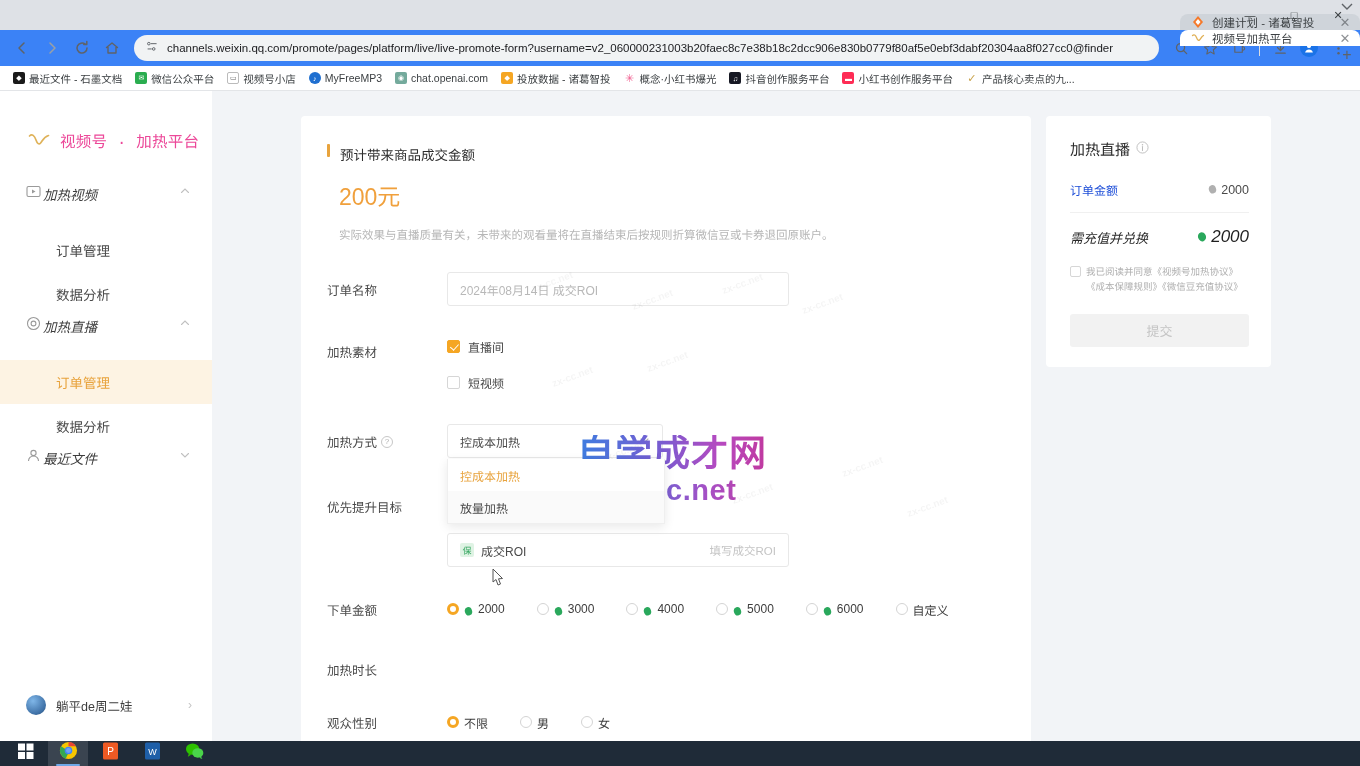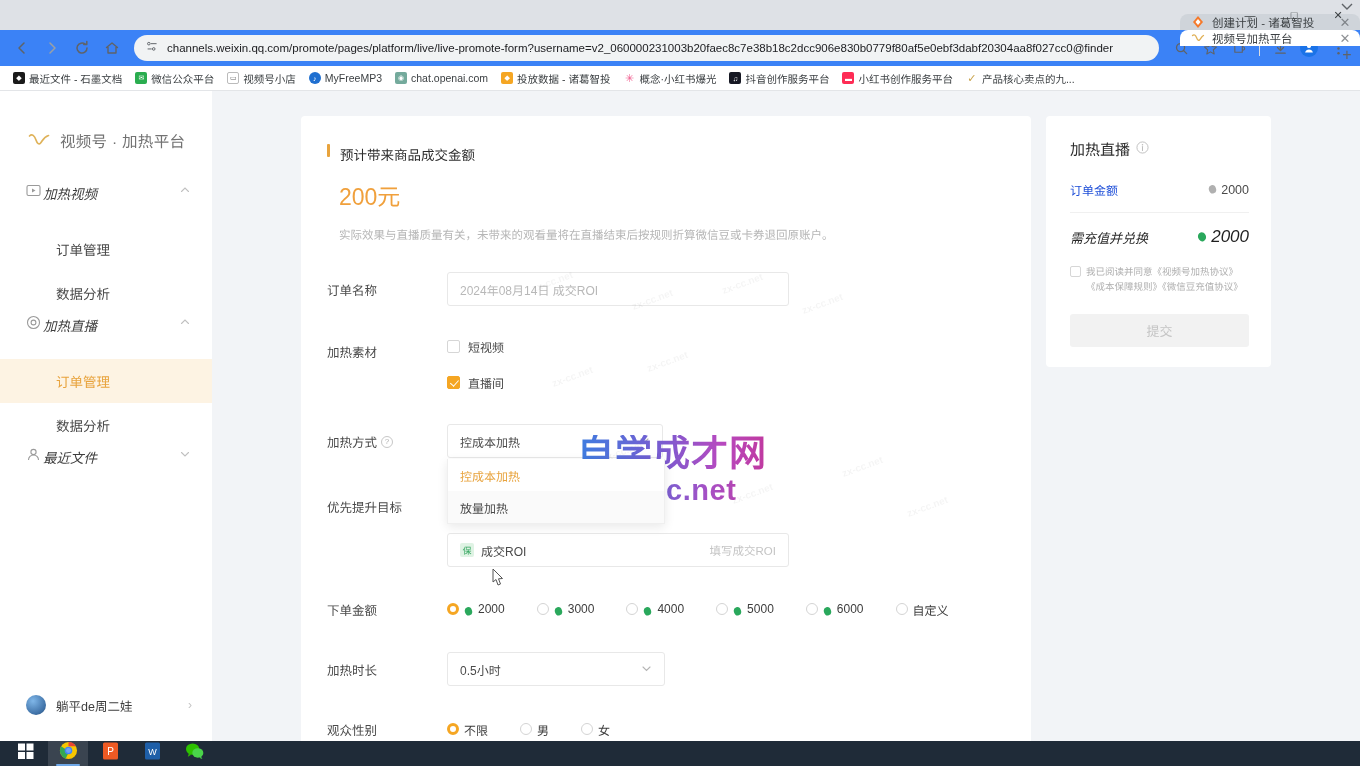--- a/index.html
+++ b/index.html
@@ -46,21 +46,21 @@
             font-size:7px; color:#fff; overflow:hidden; }
   .bm-label { font-size:10.5px; color:#3c4043; }
 
   
   .page { height:650px; background:#f2f4f7; display:flex; position:relative; overflow:hidden; }
 
   
   .sidebar { width:212px; background:#fff; flex:0 0 212px; display:flex; flex-direction:column; position:relative; }
   .brand { display:flex; align-items:center; gap:10px; padding:38px 0 0 28px; }
   .brand-logo { width:22px; height:17px; flex:0 0 22px; }
-  .brand-text { font-size:15.5px; color:#737373; letter-spacing:.3px; }
+  .brand-text { font-size:15.5px; color:#ec4899; letter-spacing:.3px;font-family:Liberation Mono, monospace; }
   .nav { margin-top:32px; }
   .nav-group { display:flex; align-items:flex-start; padding:0 22px 0 26px; height:44px; gap:2px;font-style:italic; }
   .nav-ico { width:15px; height:15px; flex:0 0 15px; color:#8c8c8c; display:flex; align-items:center; justify-content:center; }
   .nav-group-label { font-size:13.5px; color:#3d3d3d; flex:1; }
   .chev { width:10px; height:10px; color:#bdbdbd; flex:0 0 10px; }
   .nav-item { height:44px; display:flex; align-items:center; padding-left:56px; font-size:13.5px; color:#4a4a4a; }
   .nav-item.active { background:#fdf3e3; color:#e8a33d; }
   .user-row { margin-top:auto; display:flex; align-items:center; gap:10px; padding:0 20px 26px 26px; }
   .user-av { width:20px; height:20px; border-radius:50%; flex:0 0 20px;
              background:radial-gradient(circle at 35% 30%, #7fb6e8, #3d6fa5 70%, #1f3b5c); }
@@ -412,26 +412,26 @@
           <div class="flabel">订单名称</div>
           <div class="fbody">
             <div class="textinput">2024年08月14日 成交ROI</div>
           </div>
         </div>
 
         <div class="frow" style="margin-top:28px">
           <div class="flabel">加热素材</div>
           <div class="fbody">
             <div class="cbrow">
+              <span class="cbox checked"></span>
+              <span class="cb-label">直播间</span>
+            </div>
+            <div class="cbrow">
               <span class="cbox"></span>
               <span class="cb-label">短视频</span>
-            </div>
-            <div class="cbrow">
-              <span class="cbox checked"></span>
-              <span class="cb-label">直播间</span>
             </div>
           </div>
         </div>
 
         <div class="frow" style="margin-top:30px">
           <div class="flabel">
             <span>加热方式</span>
             <span class="help-ico">?</span>
           </div>
           <div class="fbody">
@@ -504,30 +504,20 @@
               <span class="radio-item" style="margin-right:0">
                 <span class="radio"></span>
                 <span class="r-label">自定义</span>
               </span>
             </div>
           </div>
         </div>
 
         <div class="frow" style="margin-top:26px">
           <div class="flabel">加热时长</div>
-          <div class="fbody">
-            <div class="selectbox wide">
-              <span>0.5小时</span>
-              <span class="sel-chev">
-                <svg width="11" height="11" viewBox="0 0 11 11">
-                    <path d="M2 4 L5.5 7.5 L9 4" fill="none" stroke="#b5b5b5" stroke-width="1.1" stroke-linecap="round"></path>
-                  </svg>
-              </span>
-            </div>
-          </div>
         </div>
 
         <div class="frow" style="margin-top:26px">
           <div class="flabel">观众性别</div>
           <div class="fbody">
             <div class="radios">
               <span class="radio-item">
                 <span class="radio on"></span>
                 <span class="r-label">不限</span>
               </span>

